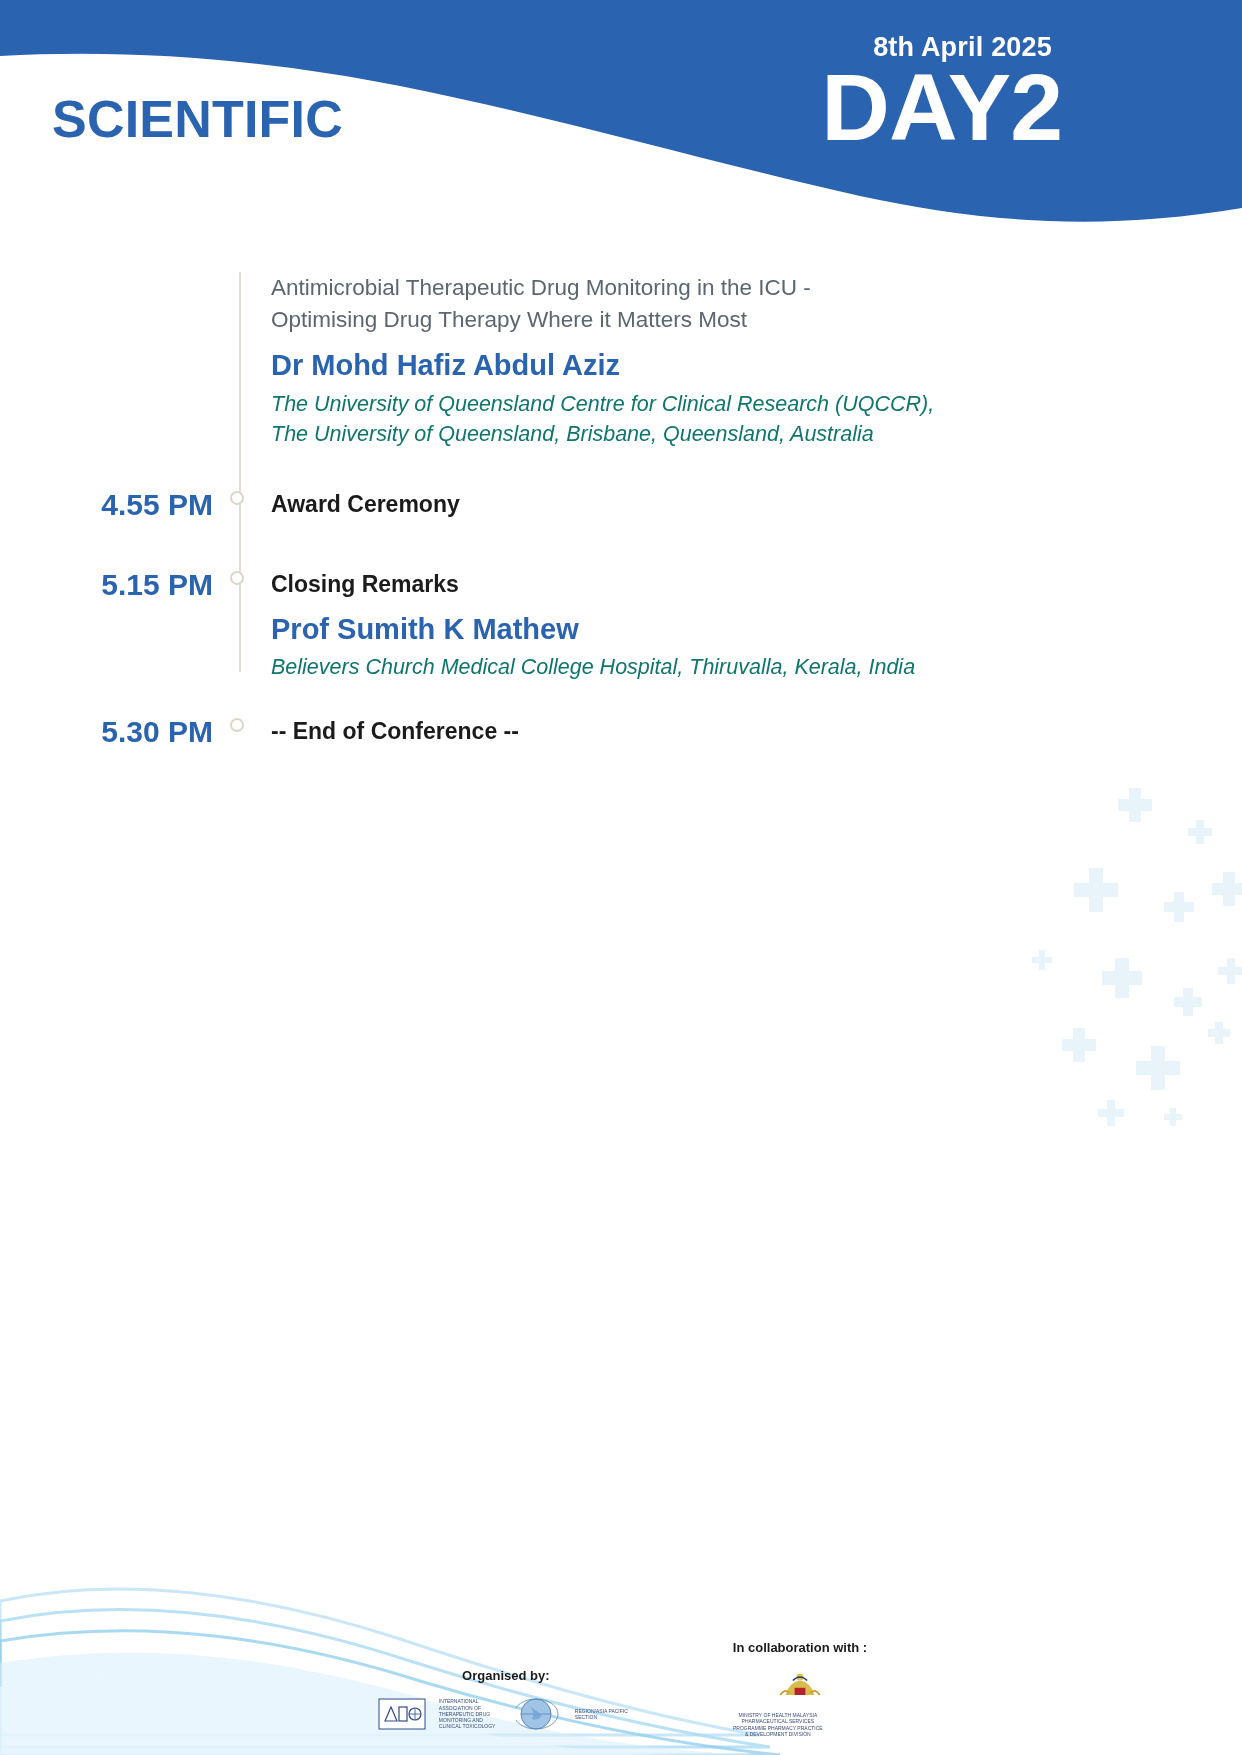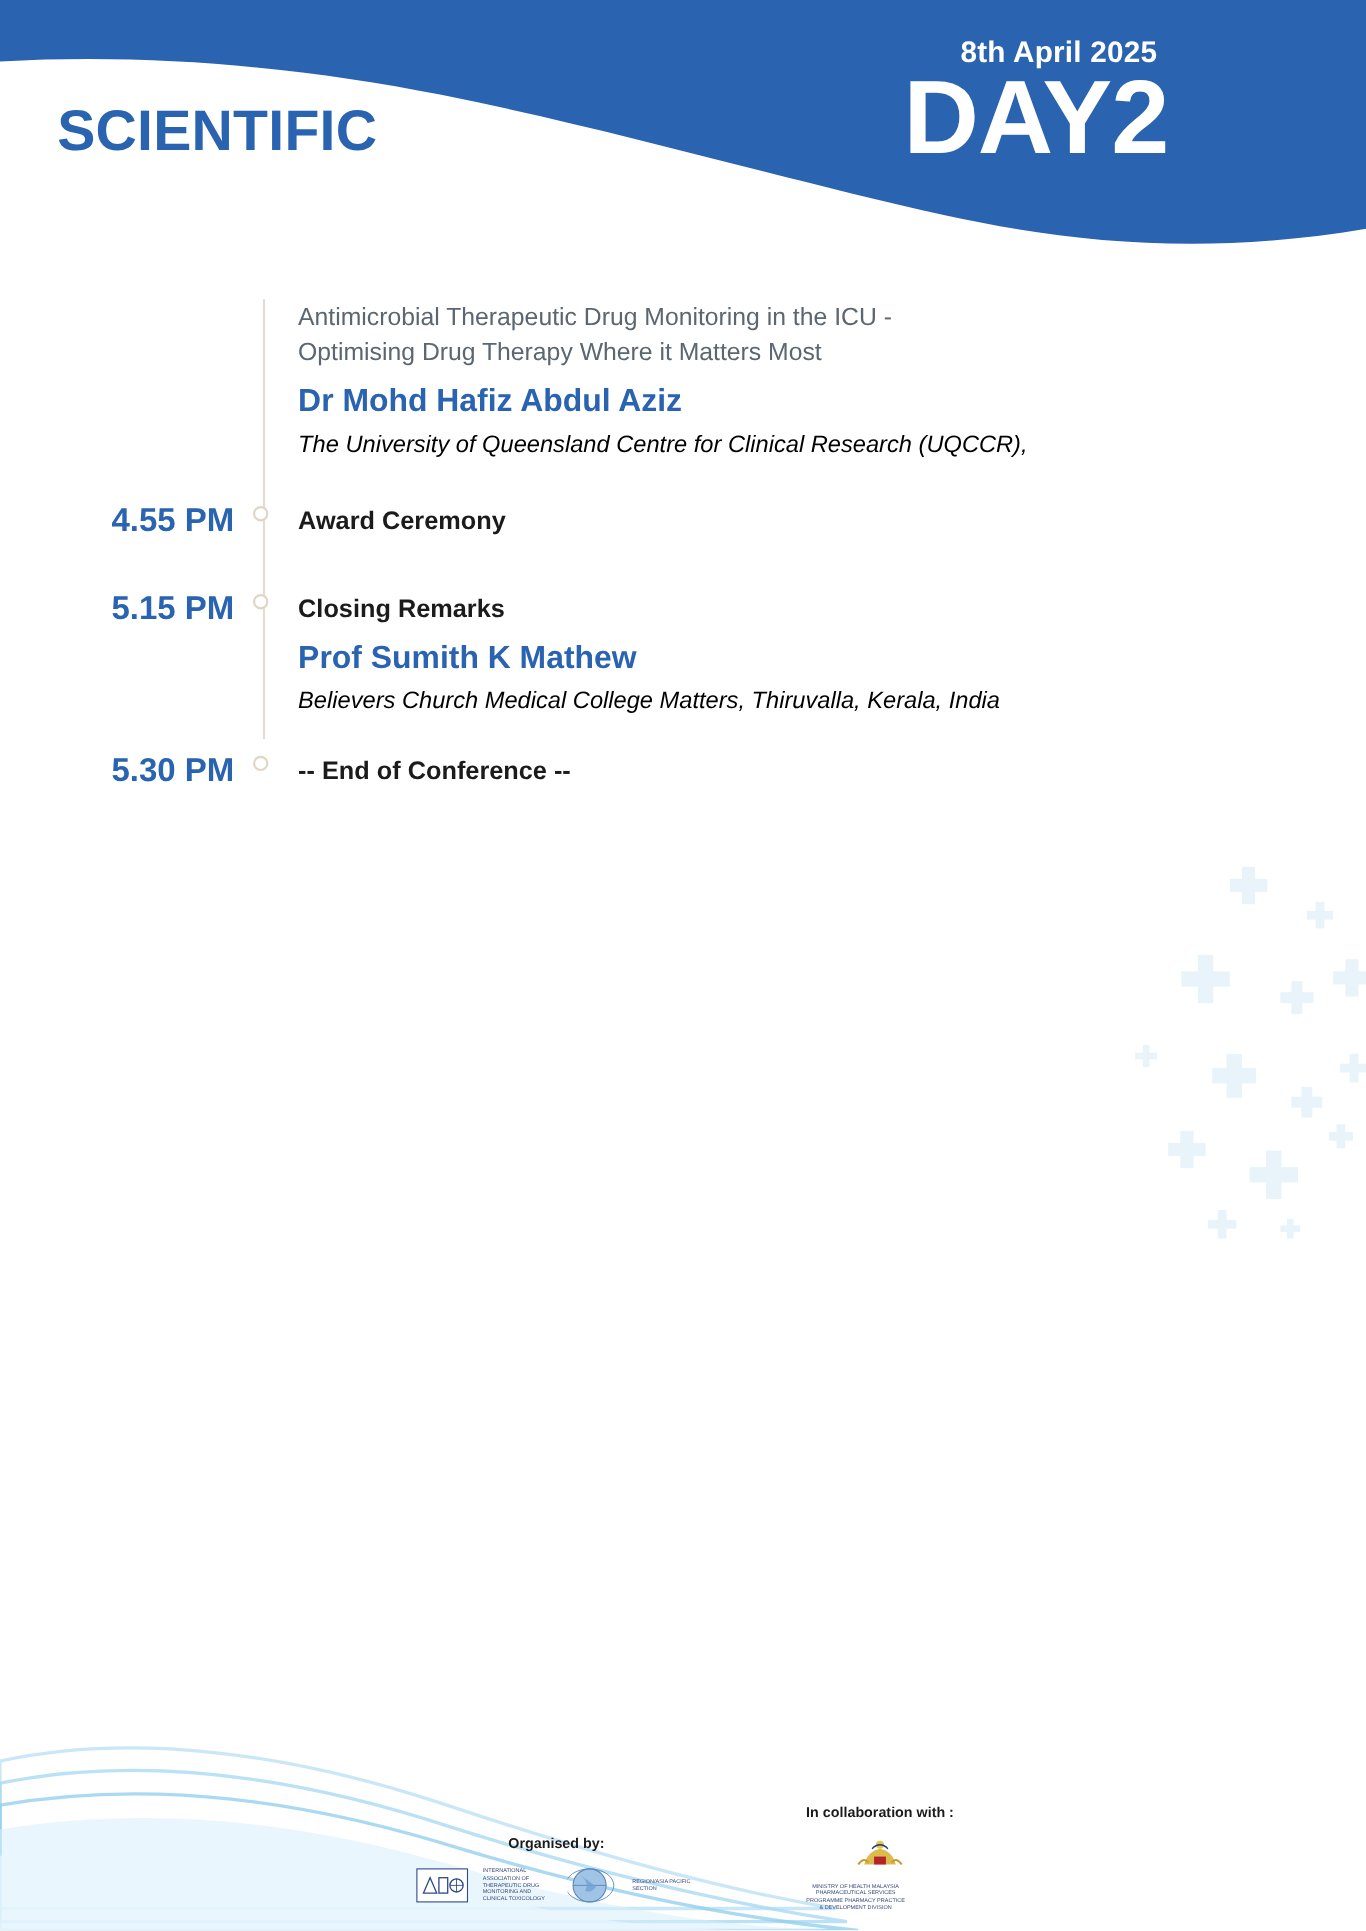--- a/index.html
+++ b/index.html
@@ -124,21 +124,21 @@
     line-height: 1.4;
   }
   .speaker {
     color: #2a63b0;
     font-size: 29px;
     font-weight: bold;
     margin-top: 11px;
     line-height: 1.3;
   }
   .affiliation {
-    color: #000000;
+    color: #0f766e;
     font-size: 21.5px;
     font-style: italic;
     line-height: 1.42;
     margin-top: 4px;
   }
   .gap-sm { height: 32px; }
   .gap-md { height: 38px; }
   .gap-lg { height: 46px; }
 
   
@@ -254,20 +254,21 @@
   <div class="timeline-line" style="height: 400px;"></div>
 
   <div class="row">
     <div class="time-col"></div>
     <div class="dot-col"></div>
     <div class="content-col">
       <div class="title-line">Antimicrobial Therapeutic Drug Monitoring in the ICU -</div>
       <div class="title-line">Optimising Drug Therapy Where it Matters Most</div>
       <div class="speaker">Dr Mohd Hafiz Abdul Aziz</div>
       <div class="affiliation">The University of Queensland Centre for Clinical Research (UQCCR),</div>
+      <div class="affiliation" style="margin-top:0;">The University of Queensland, Brisbane, Queensland, Australia</div>
     </div>
   </div>
 
   <div class="gap-md"></div>
 
   <div class="row">
     <div class="time-col">4.55 PM</div>
     <div class="dot-col">
       <span class="dot"></span>
     </div>
@@ -279,21 +280,21 @@
   <div class="gap-lg"></div>
 
   <div class="row">
     <div class="time-col">5.15 PM</div>
     <div class="dot-col">
       <span class="dot"></span>
     </div>
     <div class="content-col">
       <div class="item-title-bold">Closing Remarks</div>
       <div class="speaker">Prof Sumith K Mathew</div>
-      <div class="affiliation">Believers Church Medical College Matters, Thiruvalla, Kerala, India</div>
+      <div class="affiliation">Believers Church Medical College Hospital, Thiruvalla, Kerala, India</div>
     </div>
   </div>
 
   <div class="gap-sm"></div>
 
   <div class="row">
     <div class="time-col">5.30 PM</div>
     <div class="dot-col">
       <span class="dot"></span>
     </div>

